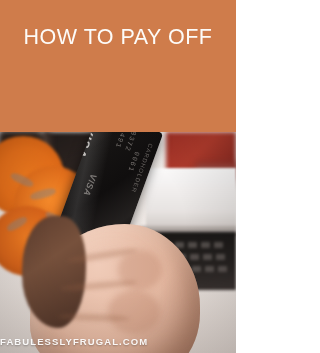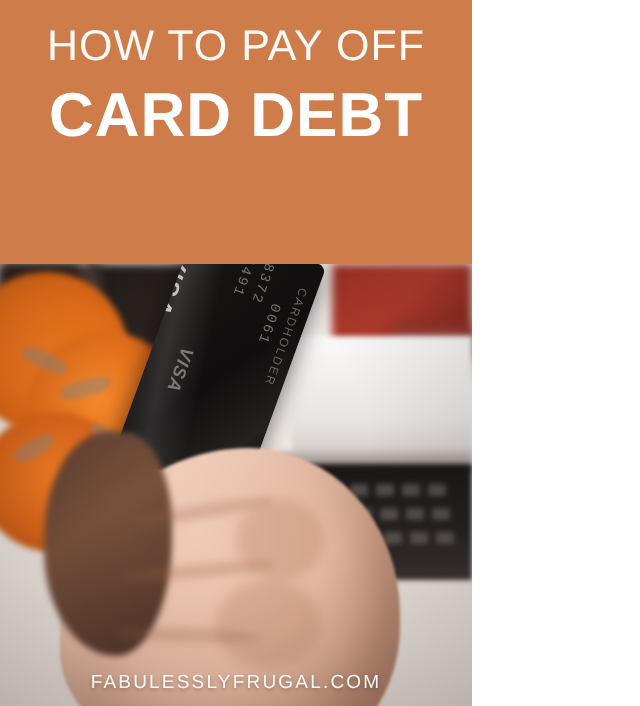--- a/index.html
+++ b/index.html
@@ -23,20 +23,21 @@
     padding-top:13px;
     box-sizing:border-box;
   }
   .line1{
     color:#fdfbf8;
     font-size:21.5px;
     letter-spacing:0.5px;
     font-weight:400;
     line-height:1;
     white-space:nowrap;
+    margin-top:14px;
   }
   .line2{
     color:#ffffff;
     font-size:44px;
     font-weight:bold;
     letter-spacing:-0.5px;
     line-height:1;
     margin-top:7px;
     white-space:nowrap;
   }
@@ -251,25 +252,24 @@
     position:absolute;left:0;top:0;width:236px;height:221px;
     background:radial-gradient(ellipse at 50% 42%,rgba(0,0,0,0) 40%,rgba(0,0,0,.16) 100%);
     pointer-events:none;
   }
 
   
   .watermark{
     position:absolute;
     left:0;bottom:6px;
     width:236px;
-    text-align:center;
     color:rgba(255,255,255,.93);
     font-size:9.5px;
     letter-spacing:1.1px;
-    font-weight:400;
+    font-weight:700;
     text-shadow:0 1px 2px rgba(0,0,0,.30);
     z-index:40;
   }
 </style>
 </head>
 <body>
 
 <div class="pin">
 
   <div class="photo">
@@ -333,18 +333,17 @@
     <div class="knuckle k2"></div>
     <div class="finger-line fl1"></div>
     <div class="finger-line fl2"></div>
     <div class="finger-line fl3"></div>
 
     <div class="vignette"></div>
   </div>
 
   <div class="header">
     <div class="line1">HOW TO PAY OFF</div>
-    <div class="line3">CARD DEBT</div>
   </div>
 
   <div class="watermark">FABULESSLYFRUGAL.COM</div>
 
 </div>
 
 </body></html>

